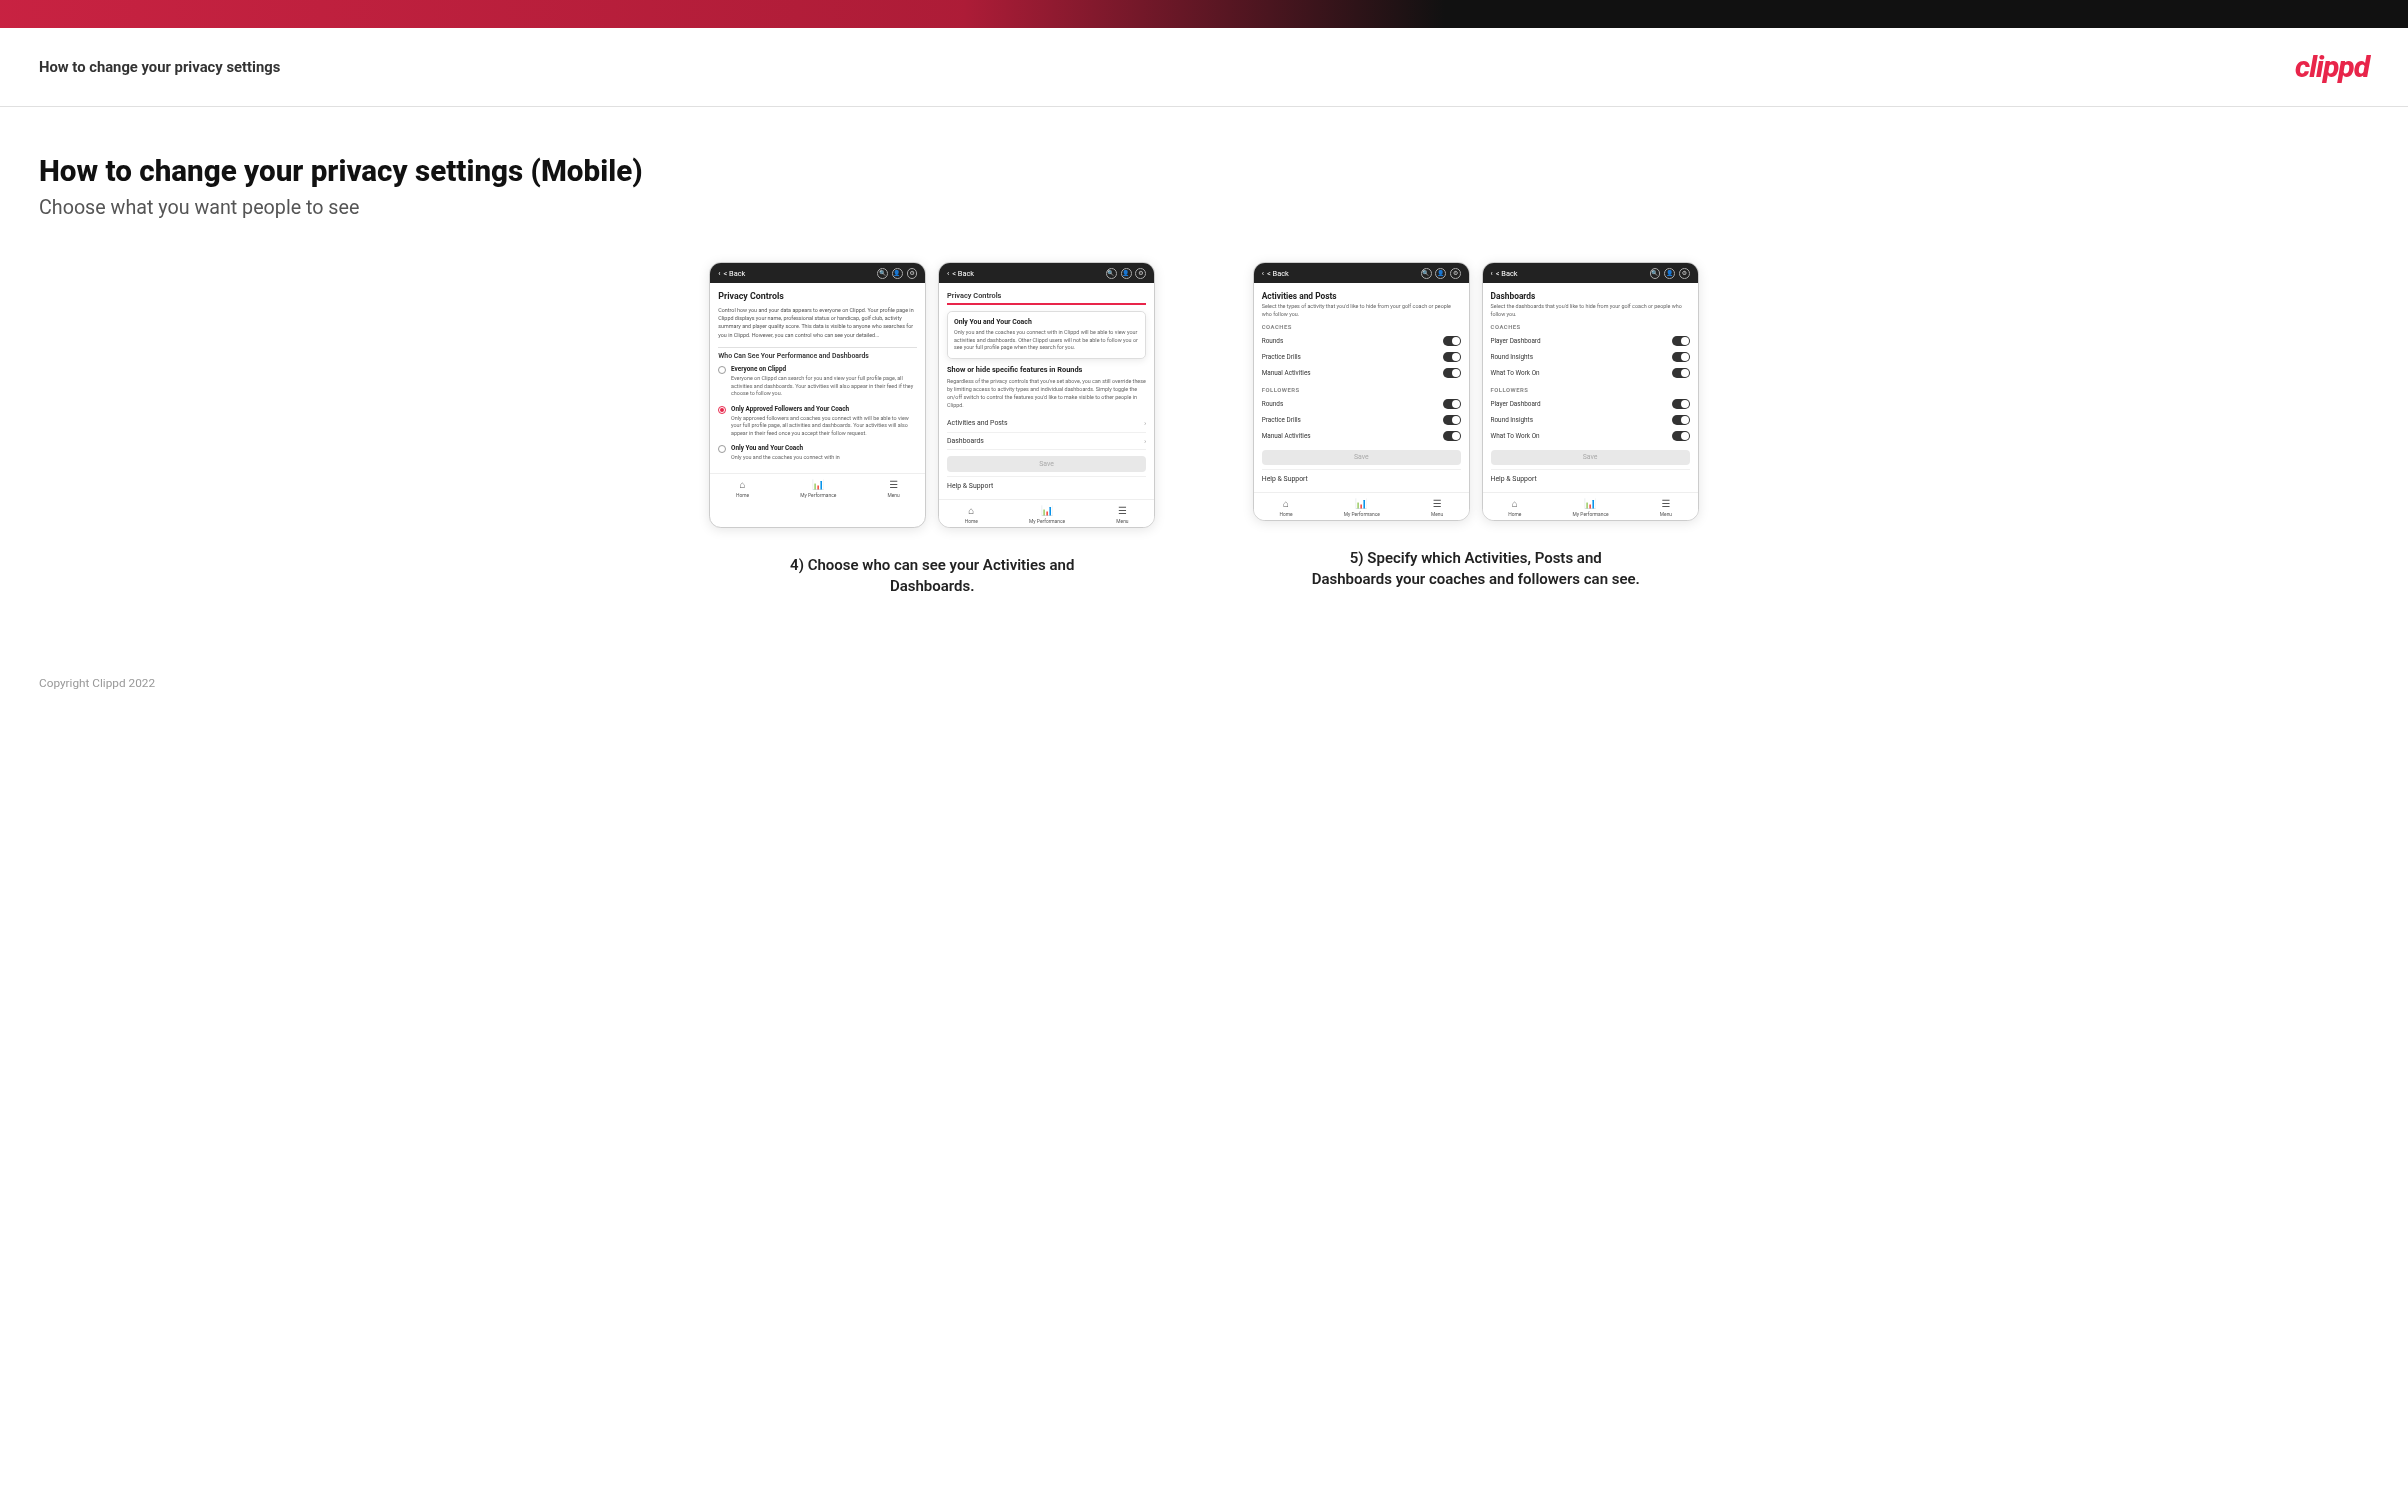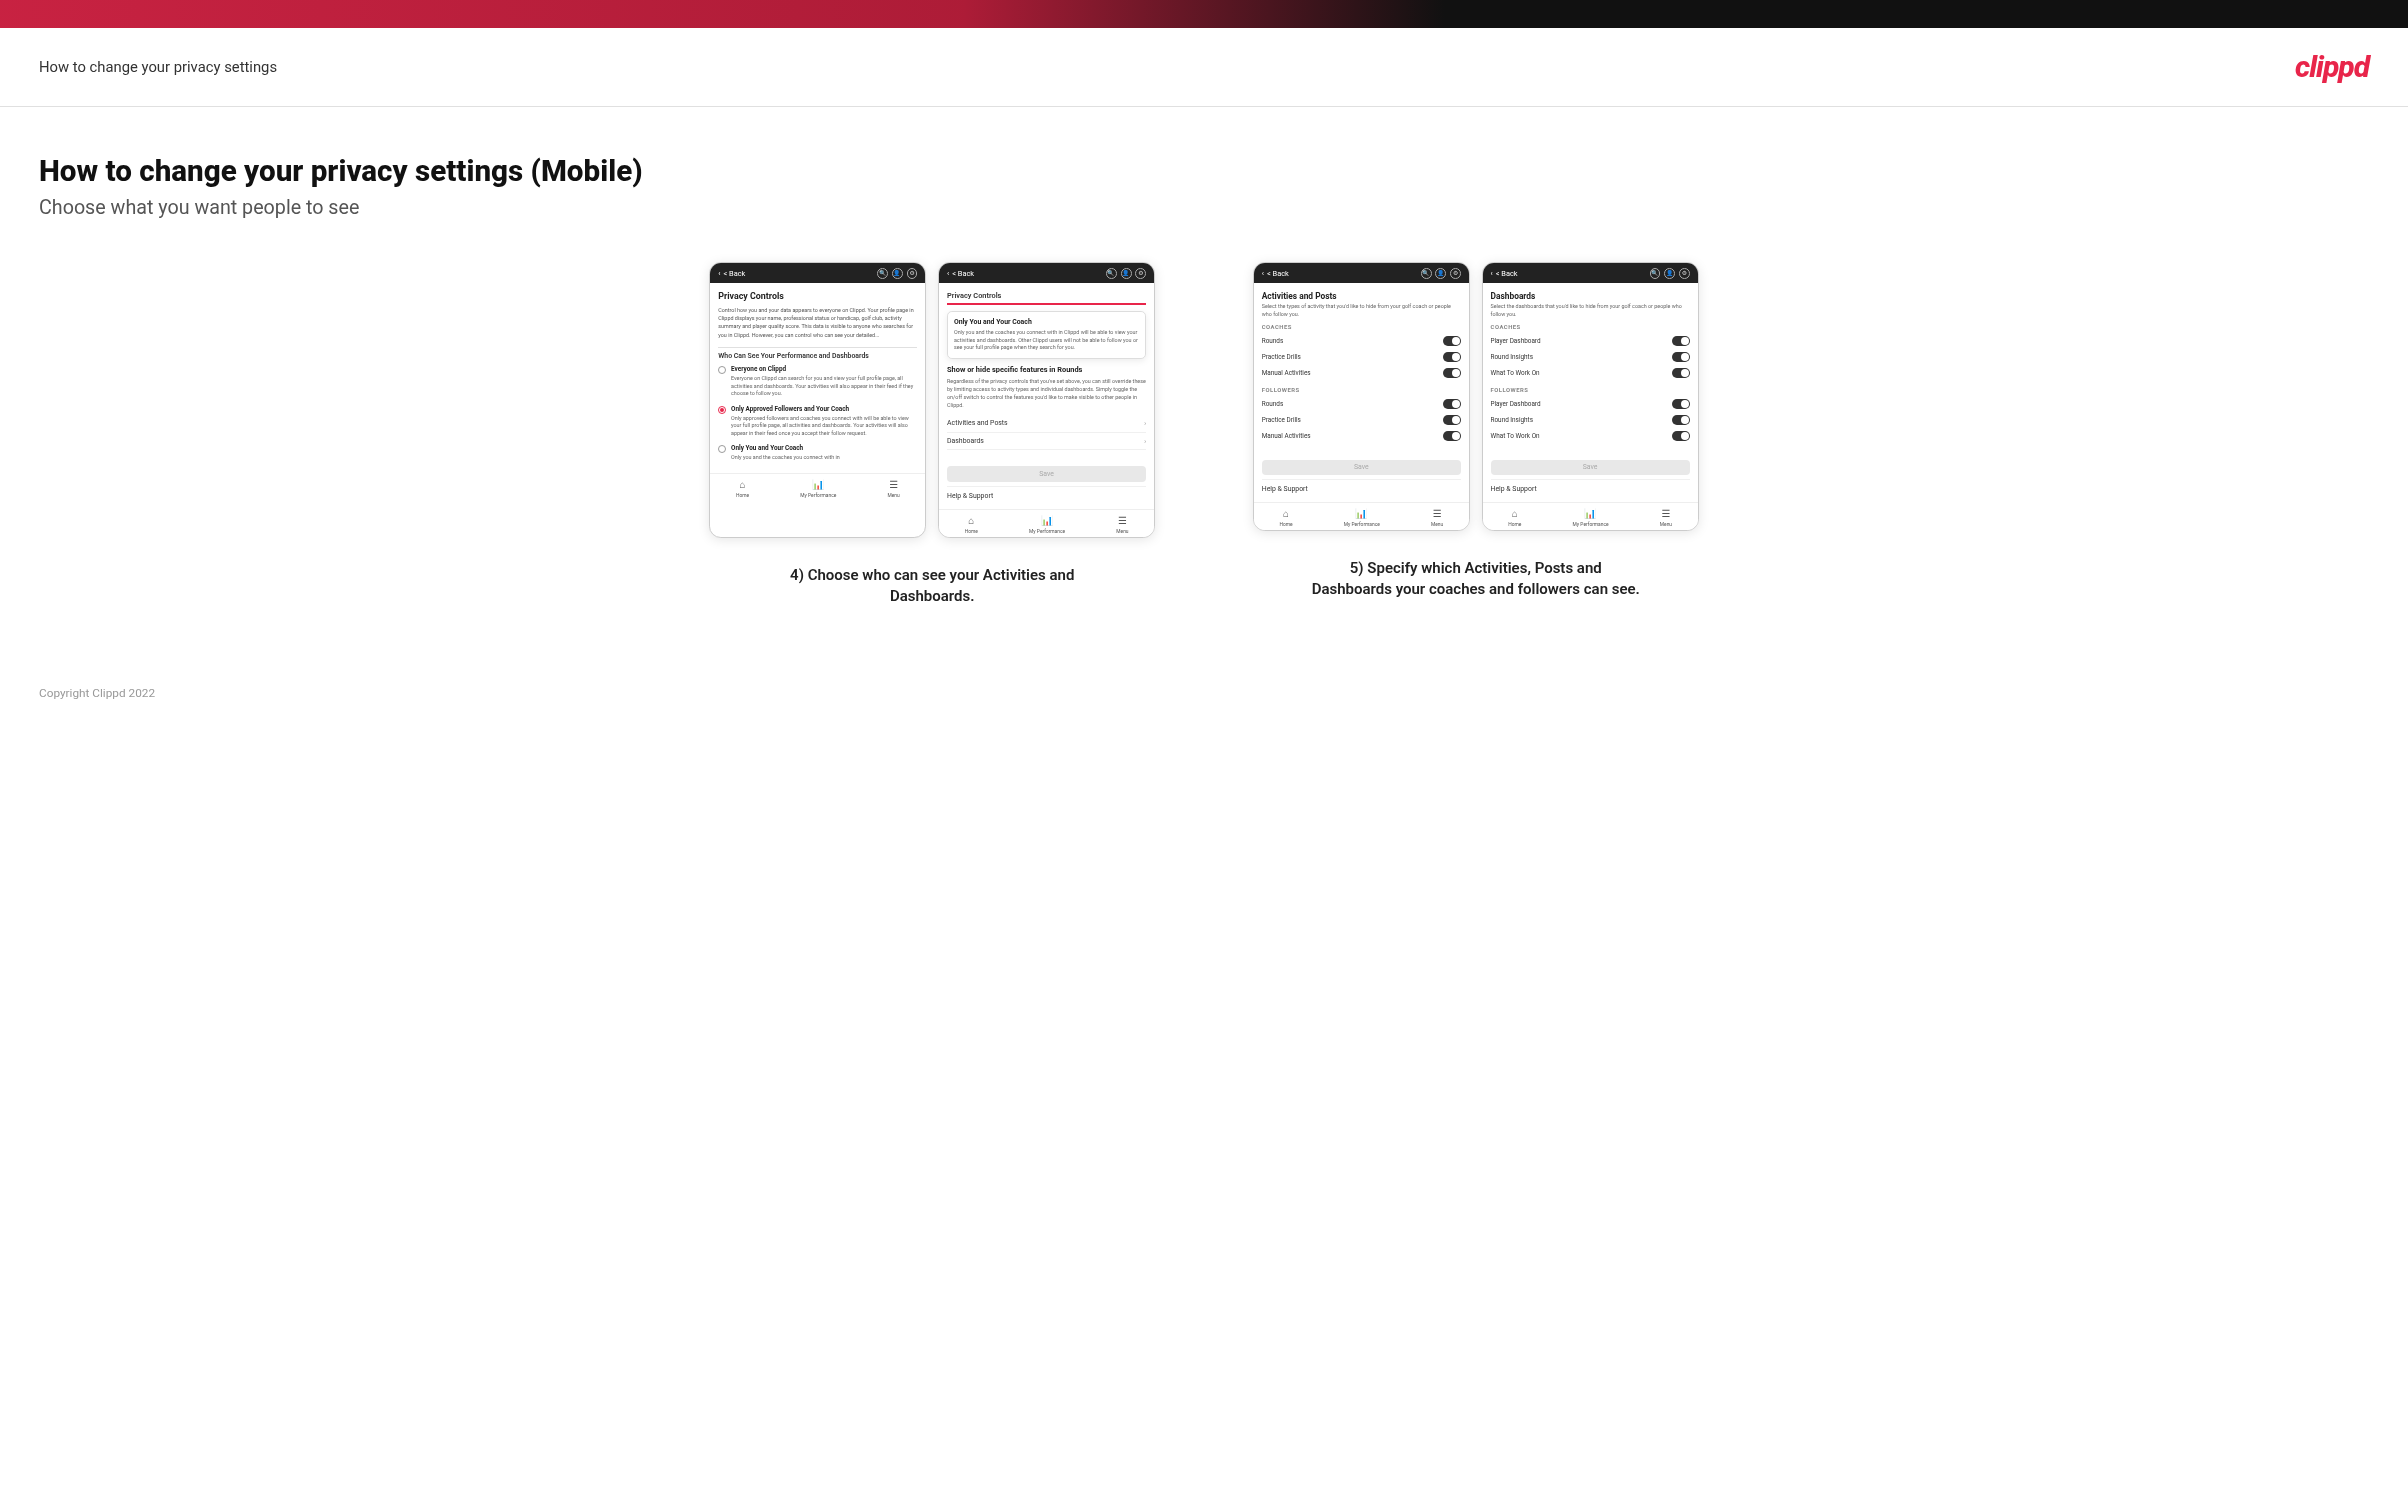--- a/index.html
+++ b/index.html
@@ -29,21 +29,21 @@
     .header {
       display: flex;
       align-items: center;
       justify-content: space-between;
       padding: 21.7px 39px;
       border-bottom: 1.5px solid #e0e0e0;
     }
     .header-title {
       font-size: 14.8px;
       color: #333;
-      font-weight: 400;
+      font-weight: 700;
     }
     .logo {
       font-size: 30px;
       font-weight: 800;
       color: #e8254a;
       letter-spacing: -1px;
       font-style: italic;
     }
 
     
@@ -332,21 +332,21 @@
     .save-btn {
       display: block;
       width: 100%;
       background: #e8e8e8;
       color: #aaa;
       border: none;
       border-radius: 3.9px;
       padding: 3.9px 0;
       font-size: 6.9px;
       text-align: center;
-      margin-top: 16px;
+      margin-top: 6px;
     }
 
     .help-support {
       font-size: 6.9px;
       color: #333;
       padding: 4.9px 0;
       border-top: 1px solid #f0f0f0;
       margin-top: 3.9px;
     }
 

